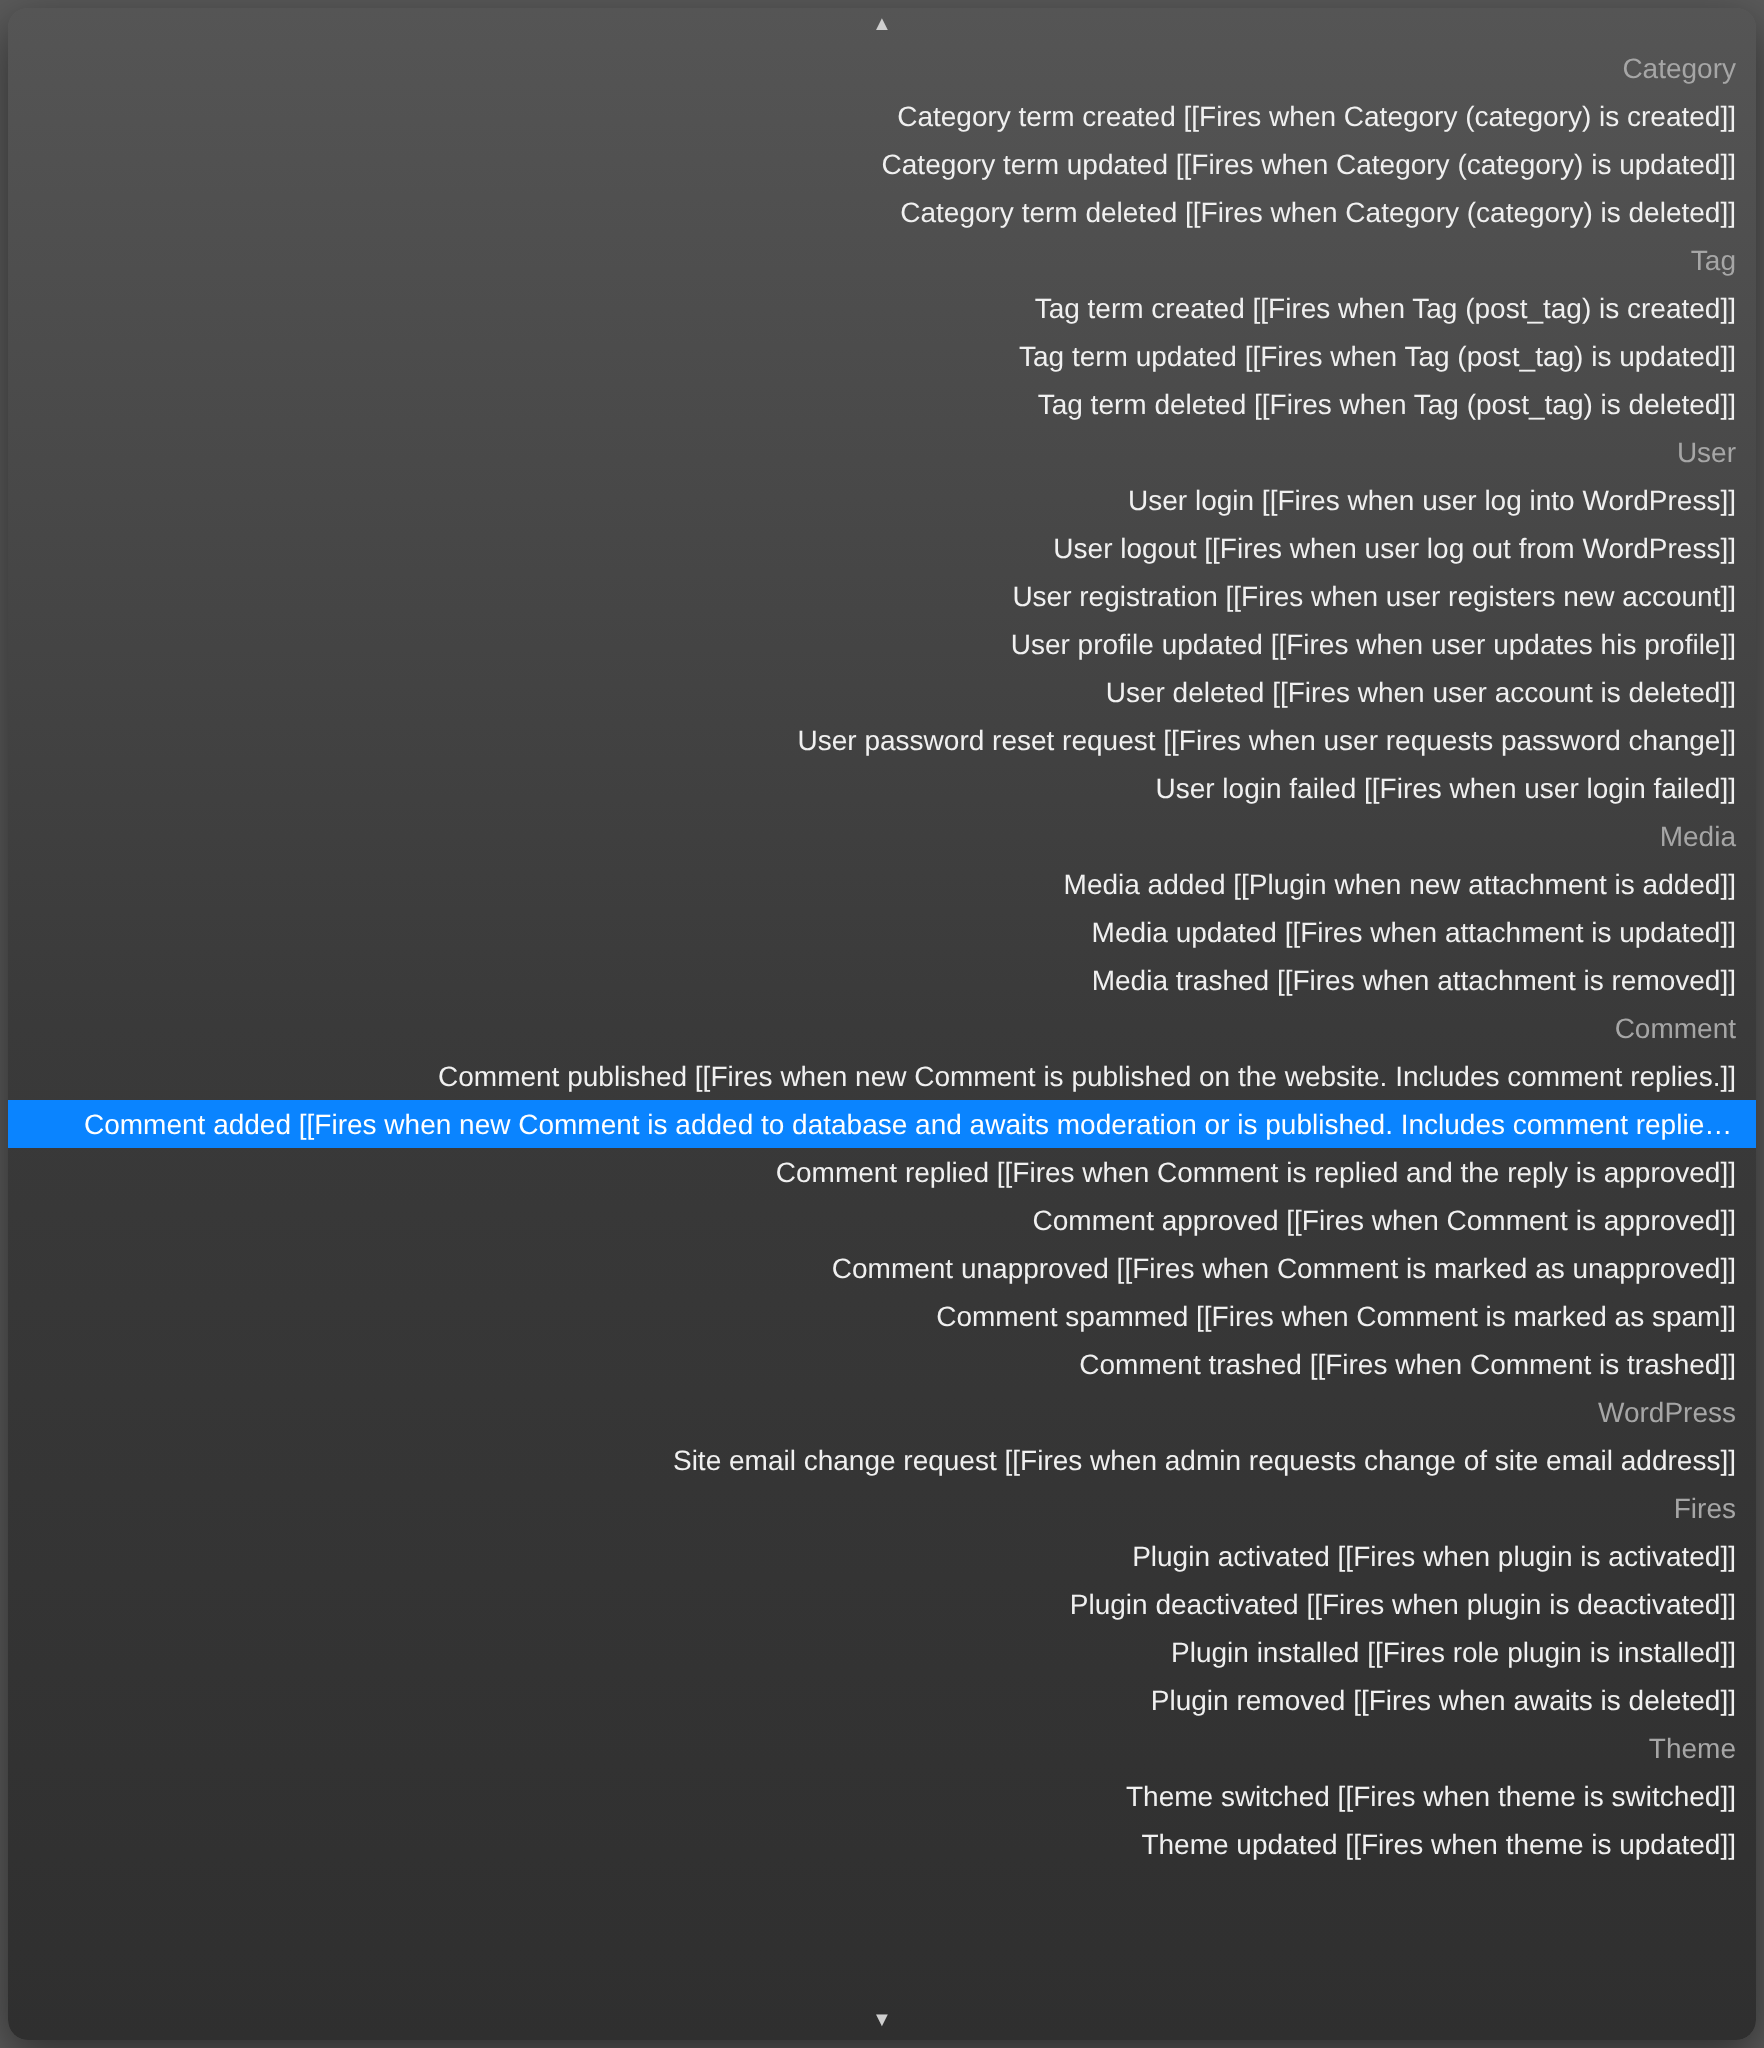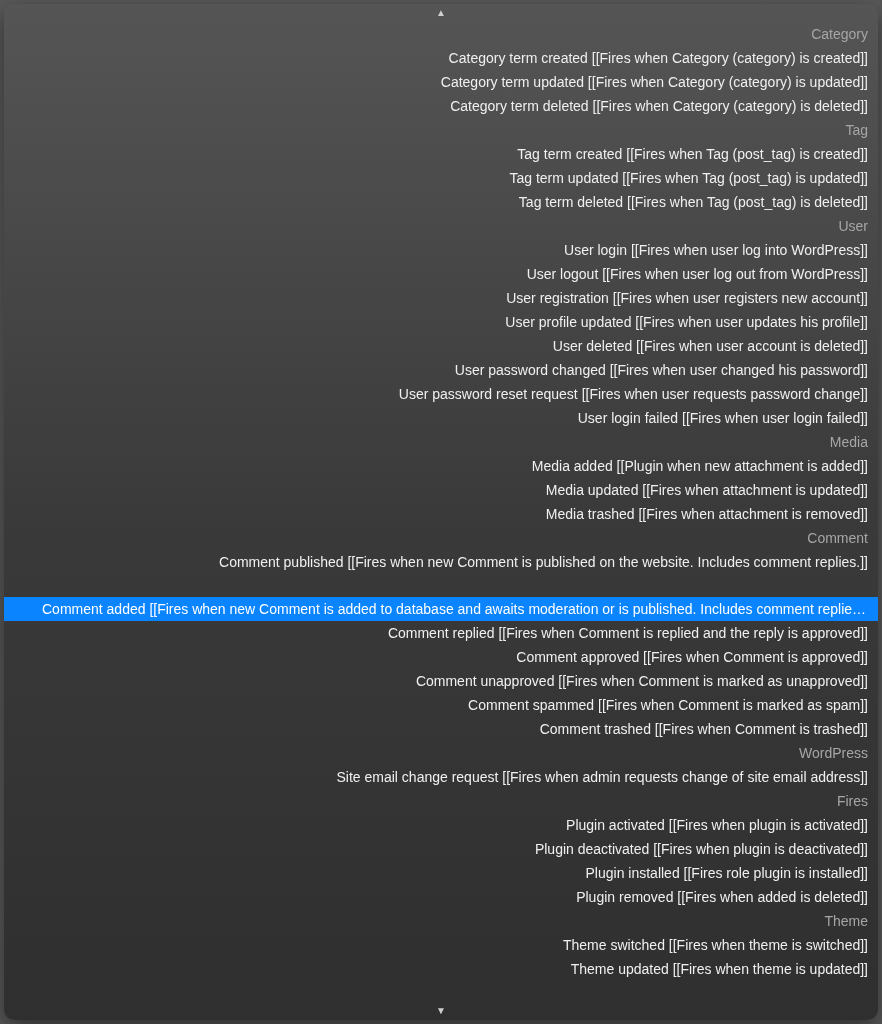--- a/index.html
+++ b/index.html
@@ -56,21 +56,20 @@
     font-size: 14px;
     line-height: 18px;
     cursor: pointer;
     white-space: nowrap;
     overflow: hidden;
     text-overflow: ellipsis;
   }
   .item.selected {
     background: #0a84ff;
     color: #ffffff;
-    margin-top: 23px;
   }
 </style>
 </head>
 <body>
 
 <div class="panel">
   <div class="chev chev-up">▲</div>
   <div class="list" id="list">
       <div class="group-header">Category</div>
       <div class="item">Category term created [[Fires when Category (category) is created]]</div>
@@ -79,40 +78,39 @@
       <div class="group-header">Tag</div>
       <div class="item">Tag term created [[Fires when Tag (post_tag) is created]]</div>
       <div class="item">Tag term updated [[Fires when Tag (post_tag) is updated]]</div>
       <div class="item">Tag term deleted [[Fires when Tag (post_tag) is deleted]]</div>
       <div class="group-header">User</div>
       <div class="item">User login [[Fires when user log into WordPress]]</div>
       <div class="item">User logout [[Fires when user log out from WordPress]]</div>
       <div class="item">User registration [[Fires when user registers new account]]</div>
       <div class="item">User profile updated [[Fires when user updates his profile]]</div>
       <div class="item">User deleted [[Fires when user account is deleted]]</div>
-      <div class="item">User password changed [[Fires when user changed his password]]</div>
       <div class="item">User password reset request [[Fires when user requests password change]]</div>
       <div class="item">User login failed [[Fires when user login failed]]</div>
       <div class="group-header">Media</div>
       <div class="item">Media added [[Plugin when new attachment is added]]</div>
       <div class="item">Media updated [[Fires when attachment is updated]]</div>
       <div class="item">Media trashed [[Fires when attachment is removed]]</div>
       <div class="group-header">Comment</div>
       <div class="item">Comment published [[Fires when new Comment is published on the website. Includes comment replies.]]</div>
       <div class="item selected">Comment added [[Fires when new Comment is added to database and awaits moderation or is published. Includes comment replies.]]</div>
       <div class="item">Comment replied [[Fires when Comment is replied and the reply is approved]]</div>
       <div class="item">Comment approved [[Fires when Comment is approved]]</div>
       <div class="item">Comment unapproved [[Fires when Comment is marked as unapproved]]</div>
       <div class="item">Comment spammed [[Fires when Comment is marked as spam]]</div>
       <div class="item">Comment trashed [[Fires when Comment is trashed]]</div>
       <div class="group-header">WordPress</div>
       <div class="item">Site email change request [[Fires when admin requests change of site email address]]</div>
       <div class="group-header">Fires</div>
       <div class="item">Plugin activated [[Fires when plugin is activated]]</div>
       <div class="item">Plugin deactivated [[Fires when plugin is deactivated]]</div>
       <div class="item">Plugin installed [[Fires role plugin is installed]]</div>
-      <div class="item">Plugin removed [[Fires when added is deleted]]</div>
+      <div class="item">Plugin removed [[Fires when awaits is deleted]]</div>
       <div class="group-header">Theme</div>
       <div class="item">Theme switched [[Fires when theme is switched]]</div>
       <div class="item">Theme updated [[Fires when theme is updated]]</div>
     </div>
   <div class="chev chev-down">▼</div>
 </div>
 
 </body></html>

